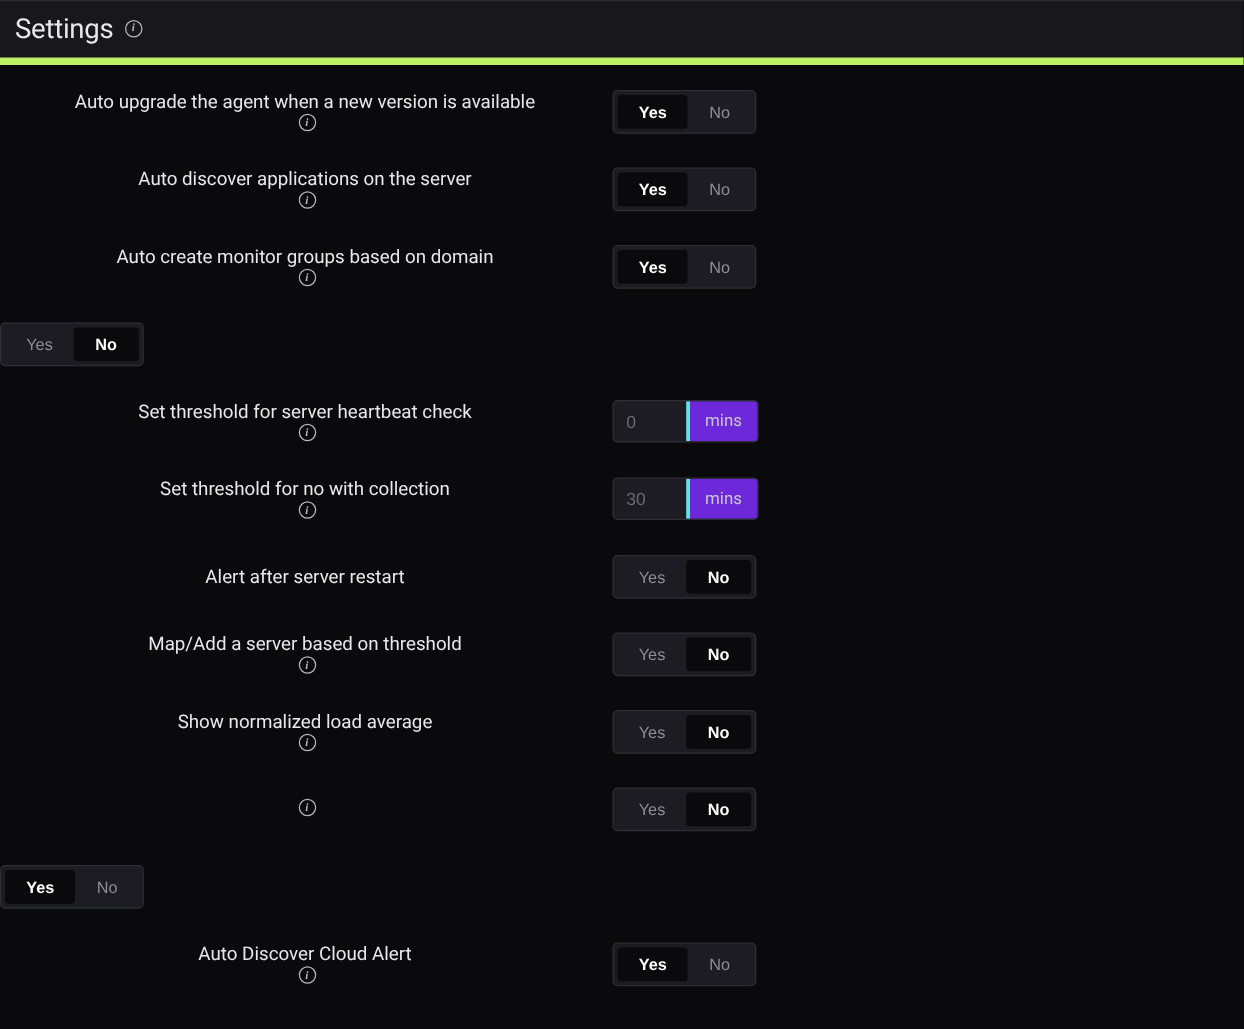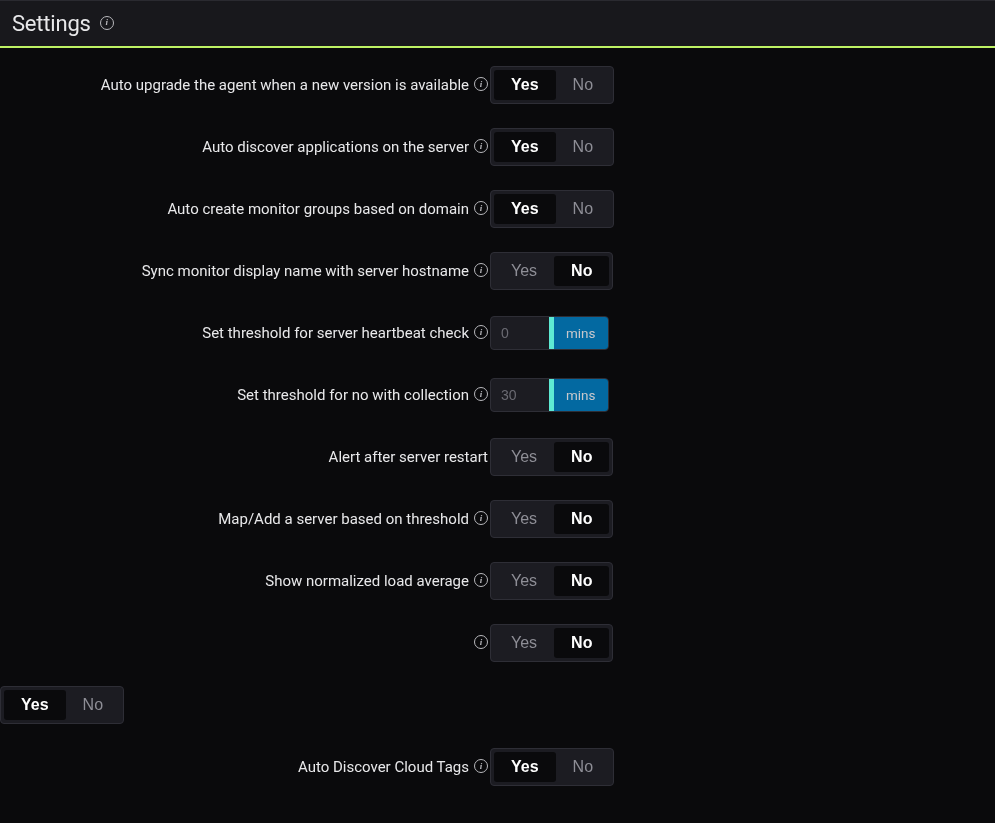--- a/index.html
+++ b/index.html
@@ -7,21 +7,21 @@
     width: 995px;
     height: 823px;
     background: #0a0a0c;
     font-family: -apple-system, BlinkMacSystemFont, "Segoe UI", Roboto, Helvetica, Arial, sans-serif;
     color: #e8e8ea;
     overflow: hidden;
   }
   .header {
     background: #18181c;
     border-top: 1px solid #2a2a30;
-    border-bottom: 2px solid #bef264;
+    border-bottom: 6px solid #bef264;
     padding: 10px 12px;
     display: flex;
     align-items: center;
     gap: 6px;
   }
   .header h1 {
     font-size: 22px;
     font-weight: 400;
     color: #e8e8ea;
     letter-spacing: -0.2px;
@@ -61,37 +61,38 @@
   .label-col {
     width: 490px;
     text-align: right;
     padding-right: 2px;
     font-size: 15px;
     color: #e8e8ea;
     display: flex;
     align-items: center;
     justify-content: flex-end;
     gap: 2px;
+    flex-direction: column;
   }
   .control-col {
     display: flex;
     align-items: center;
   }
   .toggle-group {
     display: inline-flex;
     background: #1c1c22;
     border: 1px solid #2e2e36;
     border-radius: 4px;
     padding: 3px;
   }
   .toggle-btn {
     border: none;
     background: transparent;
     color: #8e8e96;
-    font-size: 16px;
+    font-size: 13px;
     padding: 6px 17px;
     border-radius: 3px;
     cursor: pointer;
     min-width: 40px;
   }
   .toggle-btn.active {
     background: #0a0a0c;
     color: #ffffff;
     font-weight: 600;
   }
@@ -112,22 +113,22 @@
     width: 58px;
     outline: none;
   }
   .num-input::placeholder { color: #6a6a72; }
   .unit {
     display: flex;
     align-items: center;
     padding: 0 12px;
     font-size: 13.5px;
     color: #c8c8cc;
-    border-left: 5px solid #5eead4;
-    background: #0369a1;
+    border-left: 3px solid #5eead4;
+    background: #6d28d9;
   }
 </style>
 </head>
 <body>
 
 <div class="header">
   <h1>Settings</h1>
   <span class="info-icon"></span>
 </div>
 
@@ -162,24 +163,20 @@
         <span class="info-icon"></span>
       </div>
       <div class="control-col">
         <div class="toggle-group">
           <button class="toggle-btn active">Yes</button>
           <button class="toggle-btn">No</button>
         </div>
       </div>
     </div>
     <div class="row">
-      <div class="label-col">
-        <span>Sync monitor display name with server hostname</span>
-        <span class="info-icon"></span>
-      </div>
       <div class="control-col">
         <div class="toggle-group">
           <button class="toggle-btn">Yes</button>
           <button class="toggle-btn active">No</button>
         </div>
       </div>
     </div>
     <div class="row">
       <div class="label-col">
         <span>Set threshold for server heartbeat check</span>
@@ -253,21 +250,21 @@
     <div class="row">
       <div class="control-col">
         <div class="toggle-group">
           <button class="toggle-btn active">Yes</button>
           <button class="toggle-btn">No</button>
         </div>
       </div>
     </div>
     <div class="row">
       <div class="label-col">
-        <span>Auto Discover Cloud Tags</span>
+        <span>Auto Discover Cloud Alert</span>
         <span class="info-icon"></span>
       </div>
       <div class="control-col">
         <div class="toggle-group">
           <button class="toggle-btn active">Yes</button>
           <button class="toggle-btn">No</button>
         </div>
       </div>
     </div>
   </div>

